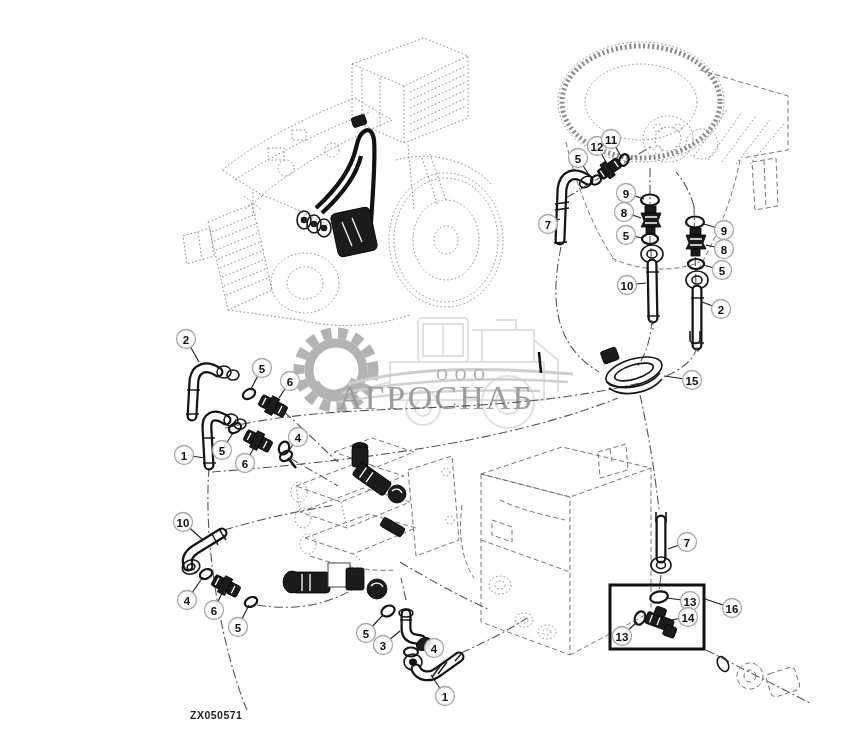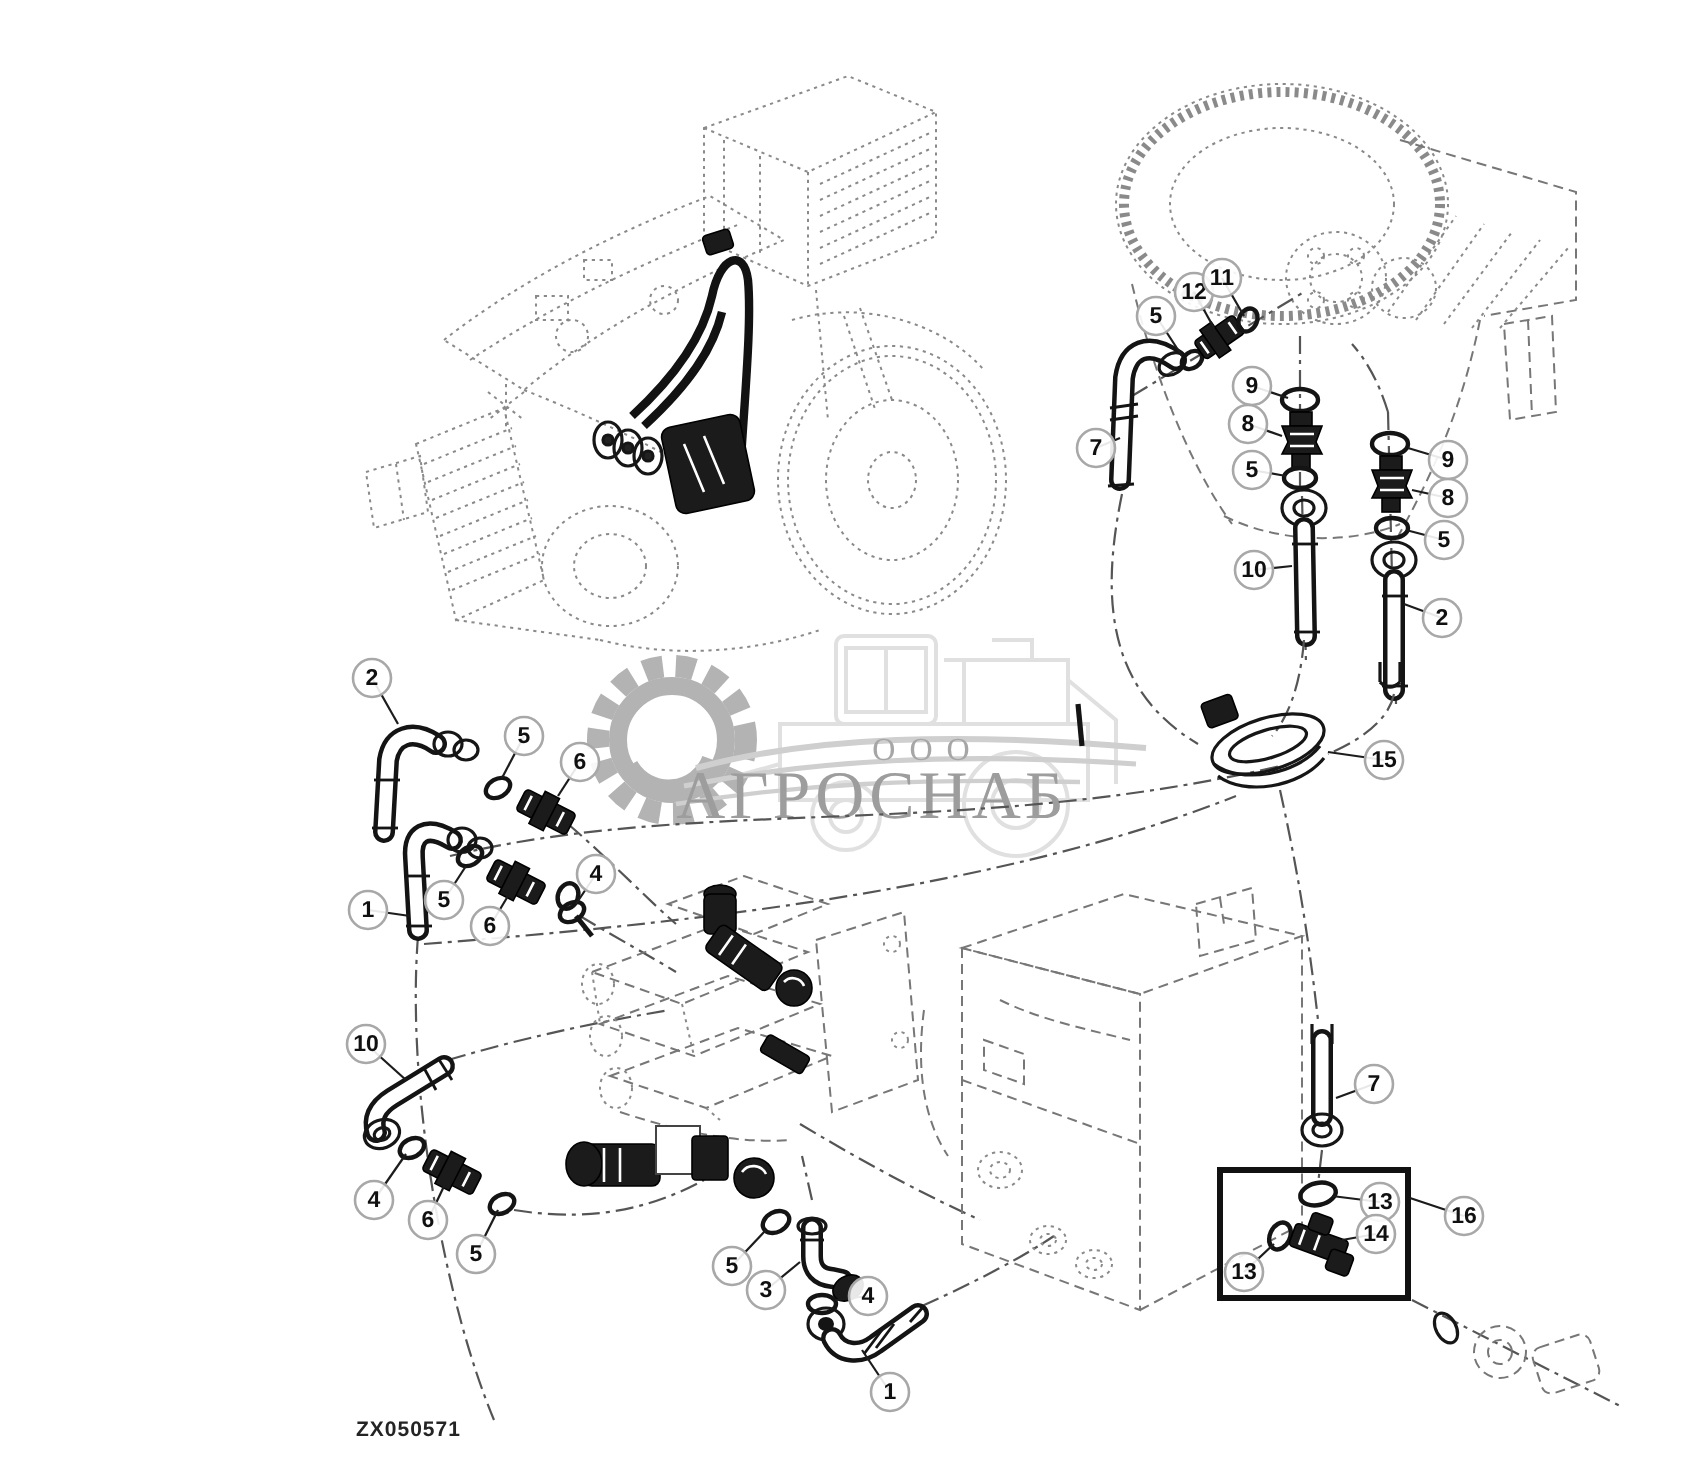--- a/index.html
+++ b/index.html
@@ -24,21 +24,21 @@
   
   .leader { stroke:#1c1c1c; stroke-width:1.1; }
   .balloon { fill:rgba(255,255,255,.9); stroke:#a8a8a8; stroke-width:1.3; }
   .balloon-num { font:bold 11.5px "Liberation Sans", sans-serif; text-anchor:middle; dominant-baseline:central; fill:#101010; }
   
   .wm-sil { fill:none; stroke:#e0e0e0; stroke-width:2; }
   .wm-gear{ stroke:#b3b3b3; fill:none; }
   .wm-swoosh{ fill:none; stroke:#cfcfcf; }
   .wm-ooo { font:16px "Liberation Serif", serif; letter-spacing:7px; fill:#a6a6a6; text-anchor:middle; }
   .wm-name{ font:34px "Liberation Serif", serif; letter-spacing:2px; fill:#9d9d9d; text-anchor:middle; }
-  .part-code { position:absolute; left:178px; top:709px; font:bold 10.5px "Liberation Sans", sans-serif; color:#242424; letter-spacing:.5px; }
+  .part-code { position:absolute; left:190px; top:709px; font:bold 10.5px "Liberation Sans", sans-serif; color:#242424; letter-spacing:.5px; }
 </style>
 </head>
 <body>
 
 <div class="stage">
 
   <svg width="841" height="731" viewBox="0 0 841 731">
     <g transform="translate(290,312)">
       <g>
         <rect class="wm-sil" x="128" y="6" width="50" height="44" rx="4"></rect>

